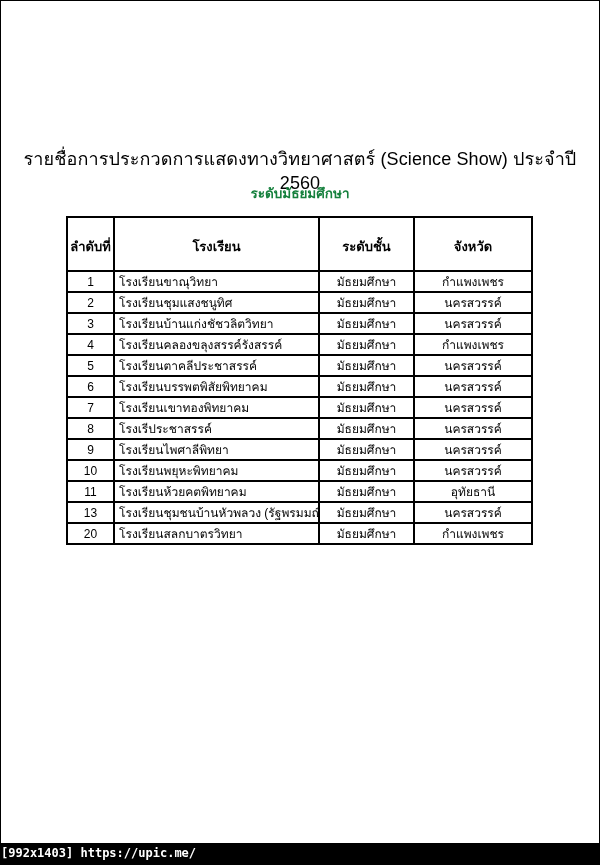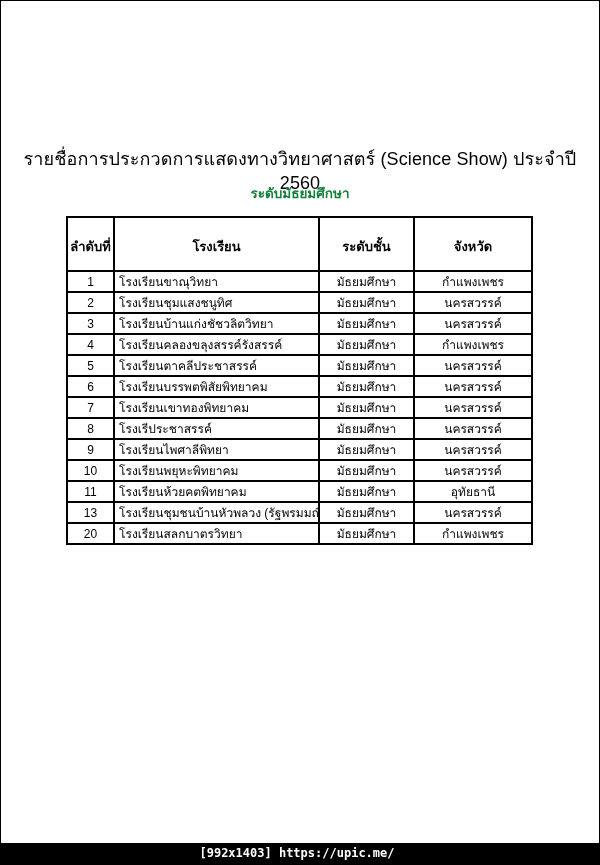--- a/index.html
+++ b/index.html
@@ -72,21 +72,21 @@
     text-align: left;
     padding-left: 4px;
   }
   .footer-bar {
     position: absolute;
     left: 0;
     bottom: 0;
     width: 100%;
     height: 21px;
     background: #000000;
-    text-align: center;
+    text-align: left;
     box-sizing: border-box;
     padding-right: 6px;
   }
   .footer-bar span {
     color: #ffffff;
     font-family: "DejaVu Sans Mono", monospace;
     font-size: 12px;
     line-height: 21px;
     font-weight: bold;
   }

